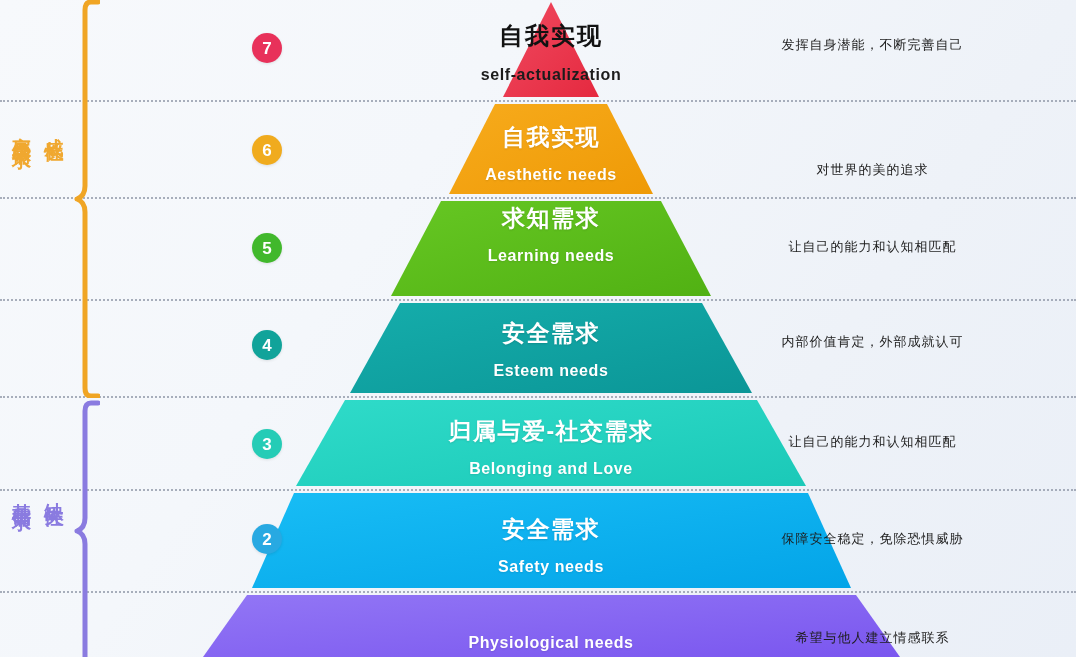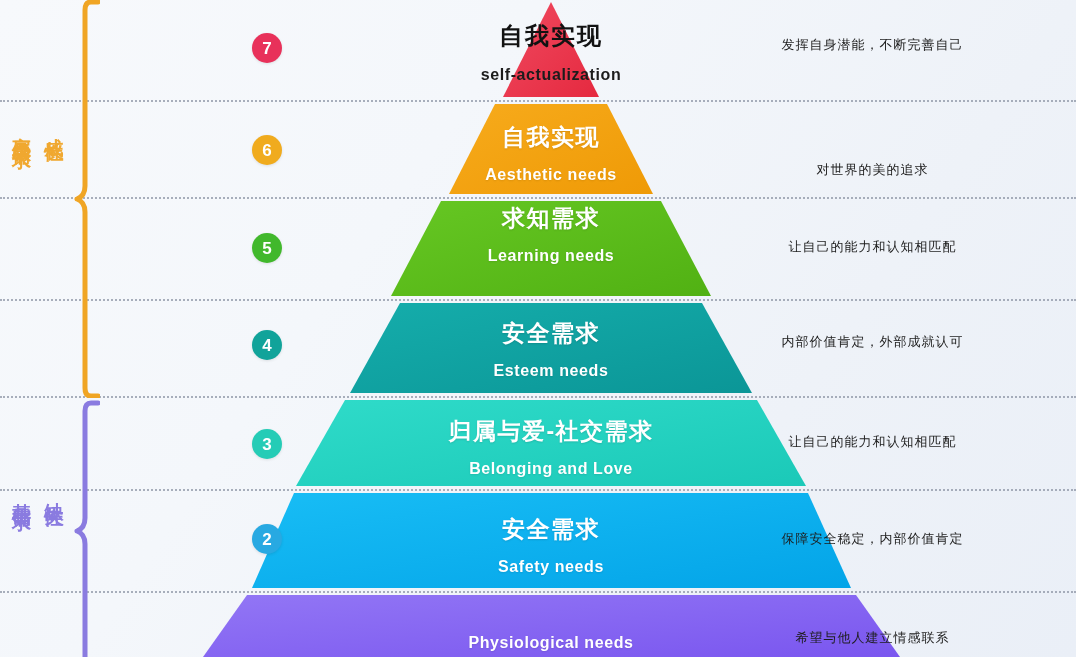--- a/index.html
+++ b/index.html
@@ -181,21 +181,21 @@
   </div>
   <div class="badge" style="left:252px;top:524px;background:#28a9e2;">
     <span>2</span>
   </div>
 
   <div class="desc" style="top:37px;">发挥自身潜能，不断完善自己</div>
   <div class="desc" style="top:141px;margin-top:21px;">对世界的美的追求</div>
   <div class="desc" style="top:239px;">让自己的能力和认知相匹配</div>
   <div class="desc" style="top:334px;">内部价值肯定，外部成就认可</div>
   <div class="desc" style="top:434px;">让自己的能力和认知相匹配</div>
-  <div class="desc" style="top:531px;">保障安全稳定，内部价值肯定</div>
+  <div class="desc" style="top:531px;">保障安全稳定，免除恐惧威胁</div>
   <div class="desc" style="top:630px;">希望与他人建立情感联系</div>
 
   <div class="bracket" style="left:74px;top:0px;">
     <svg width="26" height="398" viewBox="0 0 26 398" aria-hidden="true">
       <path d="M24 2 H17 Q11 2 11 10 V186 Q11 196 3 199 Q11 202 11 212 V388 Q11 396 17 396 H24" fill="none" stroke="#f0a524" stroke-width="5" stroke-linecap="round" stroke-linejoin="round"></path>
     </svg>
   </div>
   <div class="bracket" style="left:74px;top:400px;">
     <svg width="26" height="262" viewBox="0 0 26 262" aria-hidden="true">
       <path d="M24 3 H17 Q11 3 11 11 V118 Q11 128 3 131 Q11 134 11 144 V262" fill="none" stroke="#8a7be0" stroke-width="5" stroke-linecap="round" stroke-linejoin="round"></path>

